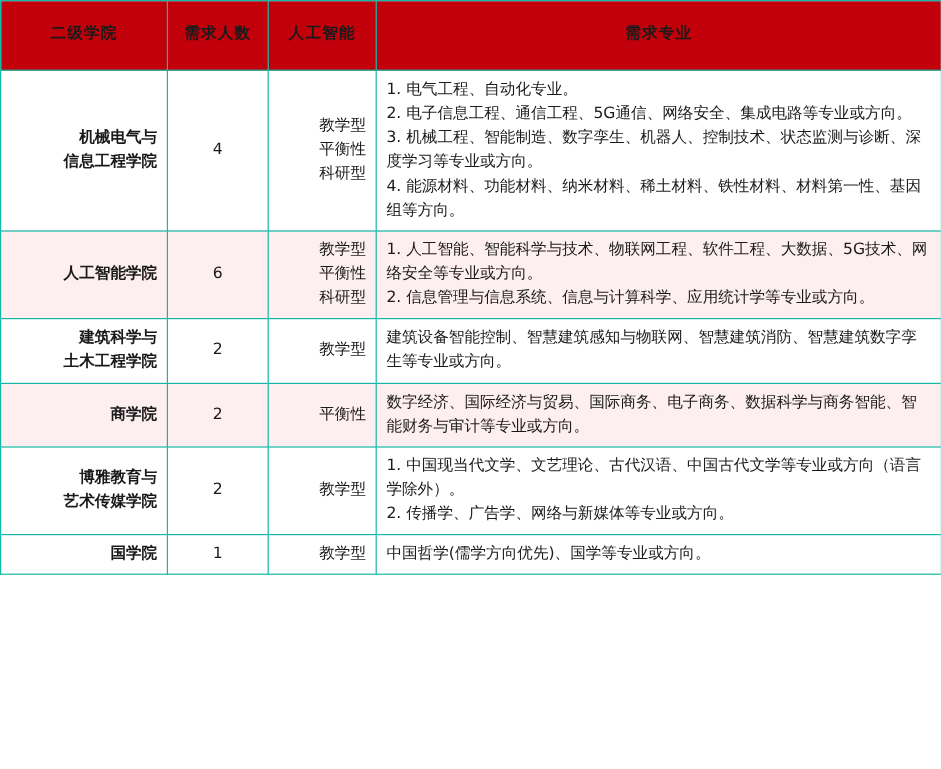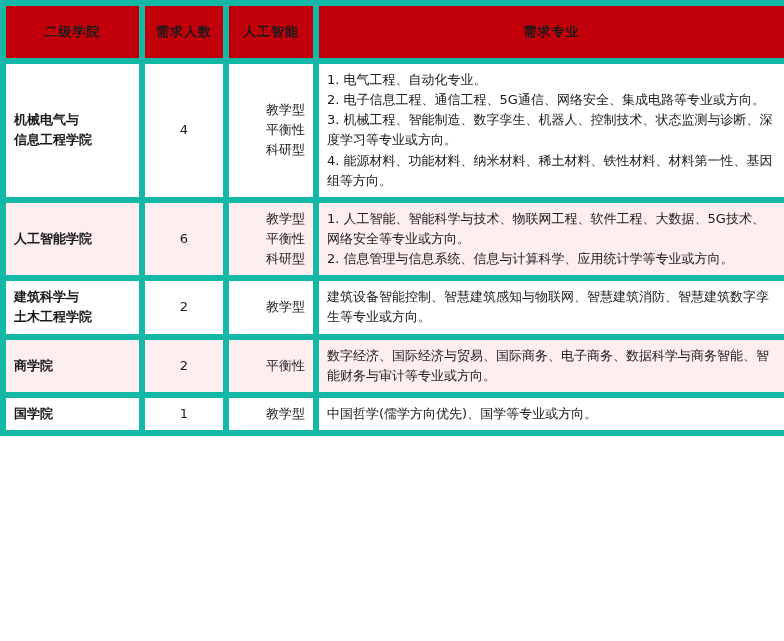--- a/index.html
+++ b/index.html
@@ -14,21 +14,21 @@
     overflow: hidden;
   }
   table.req-table {
     border-collapse: collapse;
     table-layout: fixed;
     width: 784px;
     border: none;
   }
   table.req-table td,
   table.req-table th {
-    border: 6px solid #14b8a6;
+    border: 1px solid #14b8a6;
     vertical-align: middle;
     padding: 6px 8px;
     font-size: 13px;
     line-height: 1.55;
     color: #1a1a1a;
     box-sizing: border-box;
   }
   
   thead th {
     background: #c2000b;
@@ -41,21 +41,21 @@
     letter-spacing: 1px;
   }
   
   col.c-college { width: 139px; }
   col.c-count   { width: 84px; }
   col.c-type    { width: 90px; }
   col.c-major   { width: 471px; }
 
   
   td.college {
-    text-align: left;
+    text-align: right;
     font-weight: bold;
     color: #c2000b;
     font-size: 14px;
     line-height: 1.5;
   }
   td.count {
     text-align: center;
     font-size: 14px;
   }
   td.type {
@@ -158,20 +158,34 @@
         <td class="count">2</td>
         <td class="type">
           <span class="type-line">平衡性</span>
         </td>
         <td class="major">
           <span class="major-line">数字经济、国际经济与贸易、国际商务、电子商务、数据科学与商务智能、智能财务与审计等专业或方向。</span>
         </td>
       </tr>
       <tr class="plain">
         <td class="college">
+          <span class="college-line">博雅教育与</span>
+          <span class="college-line">艺术传媒学院</span>
+        </td>
+        <td class="count">2</td>
+        <td class="type">
+          <span class="type-line">教学型</span>
+        </td>
+        <td class="major">
+          <span class="major-line">1. 中国现当代文学、文艺理论、古代汉语、中国古代文学等专业或方向（语言学除外）。</span>
+          <span class="major-line">2. 传播学、广告学、网络与新媒体等专业或方向。</span>
+        </td>
+      </tr>
+      <tr class="plain">
+        <td class="college">
           <span class="college-line">国学院</span>
         </td>
         <td class="count">1</td>
         <td class="type">
           <span class="type-line">教学型</span>
         </td>
         <td class="major">
           <span class="major-line">中国哲学(儒学方向优先)、国学等专业或方向。</span>
         </td>
       </tr>

